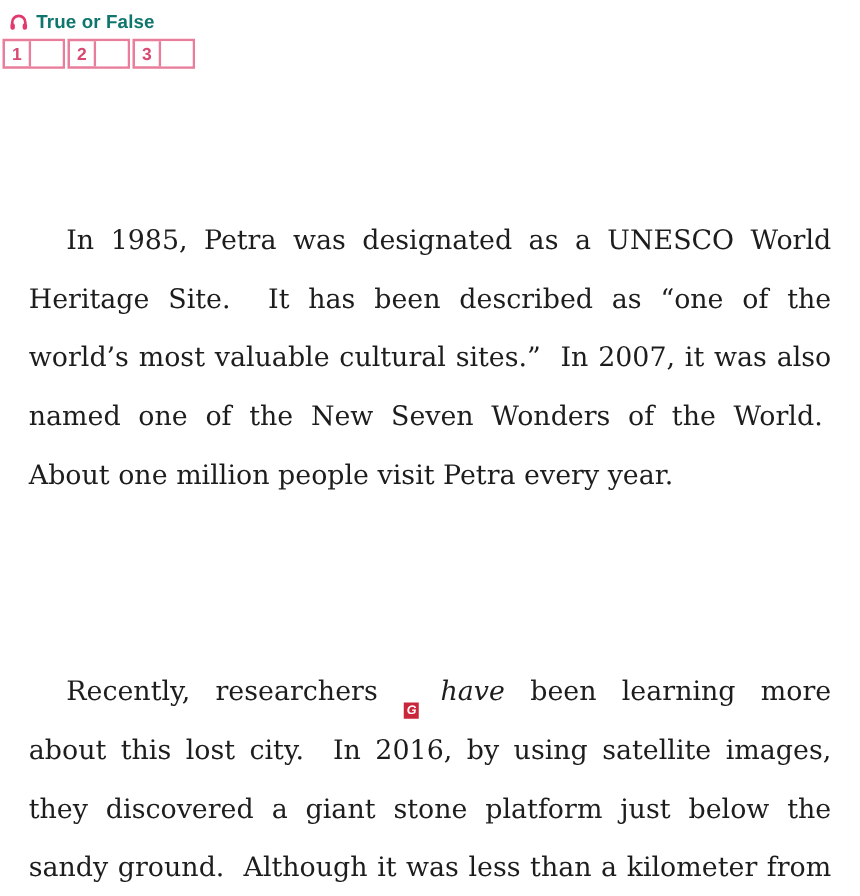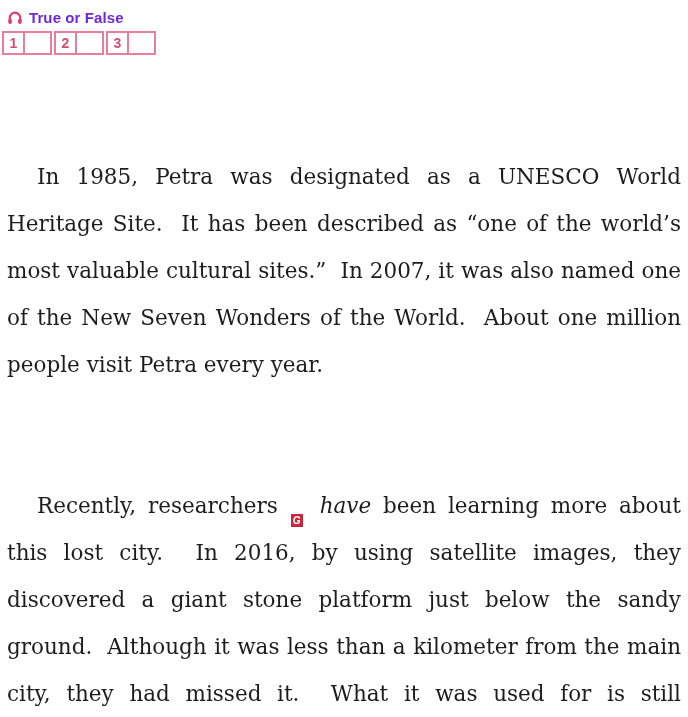--- a/index.html
+++ b/index.html
@@ -24,21 +24,21 @@
     height: 20px;
   }
   .hp-icon {
     width: 18px;
     height: 17px;
     display: inline-block;
   }
   .header-title {
     font-weight: bold;
     font-size: 15px;
-    color: #6d28d9;
+    color: #0f766e;
     letter-spacing: 0.1px;
   }
 
   
   .boxes-row {
     display: flex;
     gap: 2px;
     margin: 4px 0 0 2px;
   }
   .box-pair {
@@ -68,21 +68,21 @@
   .passage {
     margin: 4px 7px 0 7px;
     font-family: "DejaVu Serif", "Liberation Serif", serif;
     font-size: 21.5px;
     line-height: 47px;
     color: #1d1d1d;
     text-align: justify;
     white-space: pre-wrap;
   }
   .passage p {
-    margin: 0;
+    margin: 16px;
     text-indent: 30px;
   }
   .marked-word {
     display: inline-block;
     position: relative;
     font-style: italic;
   }
   .g-badge {
     position: absolute;
     left: 1px;

